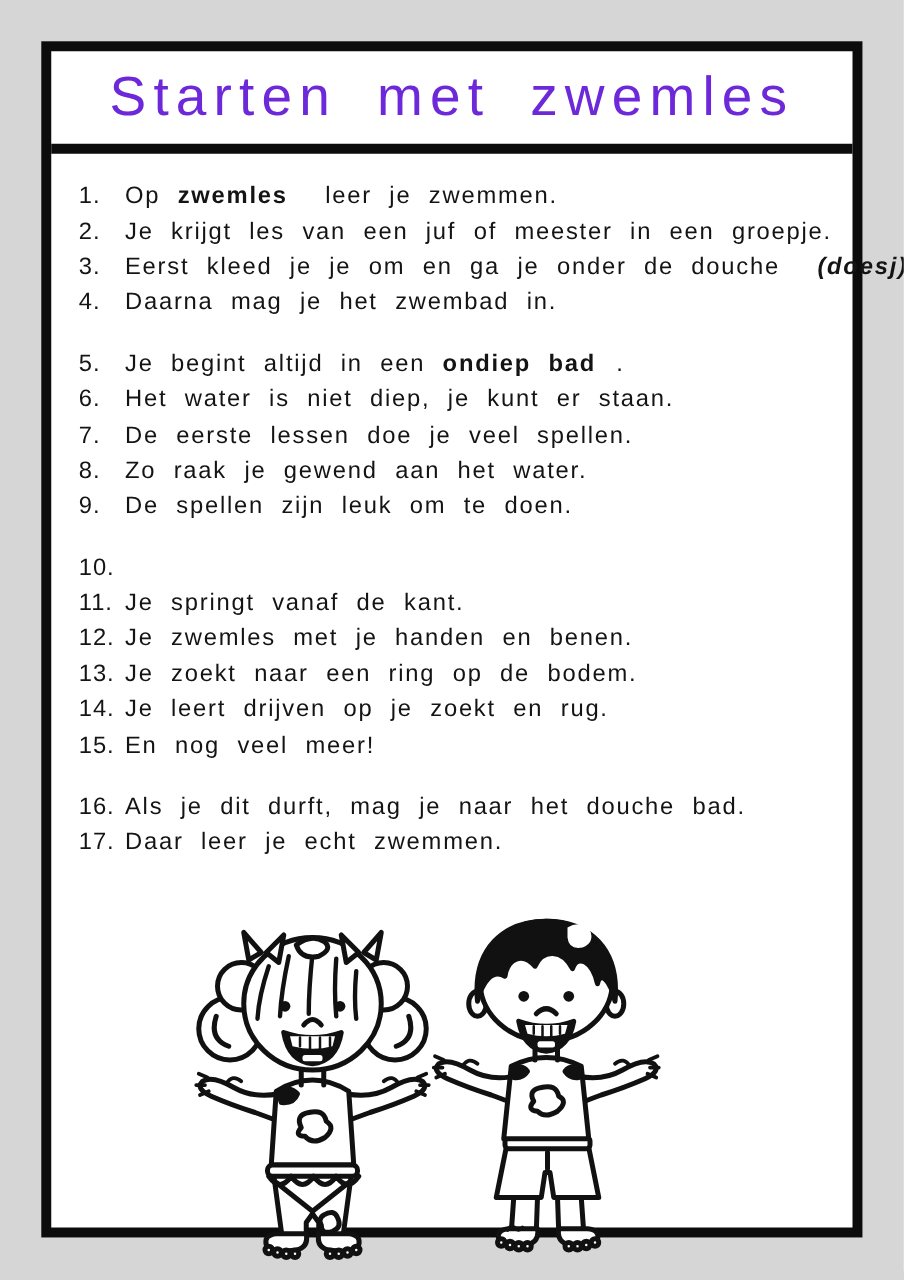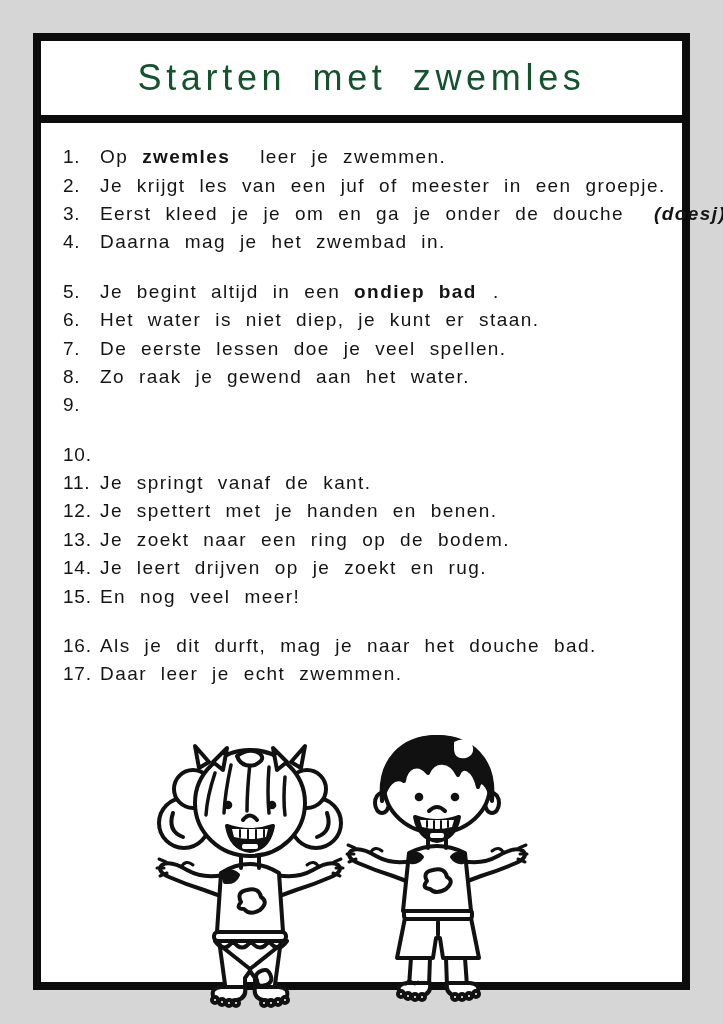--- a/index.html
+++ b/index.html
@@ -18,25 +18,25 @@
     background:#ffffff;
     border:8px solid #0c0c0c;
   }
   .title-bar{
     height:74px;
     border-bottom:8px solid #0c0c0c;
     display:flex;align-items:center;justify-content:center;
   }
   .title-bar h1{
     margin:0;
-    font-size:36px;
+    font-size:44px;
     font-weight:500;
     letter-spacing:0.13em;
     word-spacing:0.32em;
-    color:#14532d;
+    color:#6d28d9;
   }
   .list{
     position:absolute;left:22px;top:102px;right:18px;
     list-style:none;margin:0;padding:0;
   }
   .list li{
     display:flex;
     align-items:center;
     height:28.4px;
     font-size:19px;
@@ -92,32 +92,33 @@
     <li>
         <span class="num">7.</span>
         <span class="txt"><span>De eerste lessen doe je veel spellen.</span><b></b><i></i><span></span></span>
       </li>
     <li>
         <span class="num">8.</span>
         <span class="txt"><span>Zo raak je gewend aan het water.</span><b></b><i></i><span></span></span>
       </li>
     <li>
         <span class="num">9.</span>
+        <span class="txt"><span>De spellen zijn leuk om te doen.</span><b></b><i></i><span></span></span>
       </li>
 
     <li class="gap">
         <span class="num">10.</span>
       </li>
     <li>
         <span class="num">11.</span>
         <span class="txt"><span>Je springt vanaf de kant.</span><b></b><i></i><span></span></span>
       </li>
     <li>
         <span class="num">12.</span>
-        <span class="txt"><span>Je spettert met je handen en benen.</span><b></b><i></i><span></span></span>
+        <span class="txt"><span>Je zwemles met je handen en benen.</span><b></b><i></i><span></span></span>
       </li>
     <li>
         <span class="num">13.</span>
         <span class="txt"><span>Je zoekt naar een ring op de bodem.</span><b></b><i></i><span></span></span>
       </li>
     <li>
         <span class="num">14.</span>
         <span class="txt"><span>Je leert drijven op je zoekt en rug.</span><b></b><i></i><span></span></span>
       </li>
     <li>

